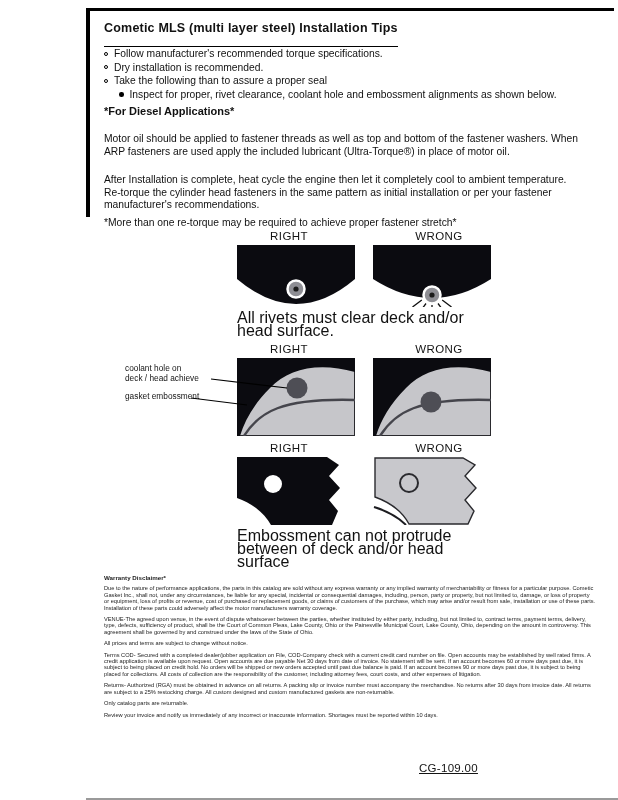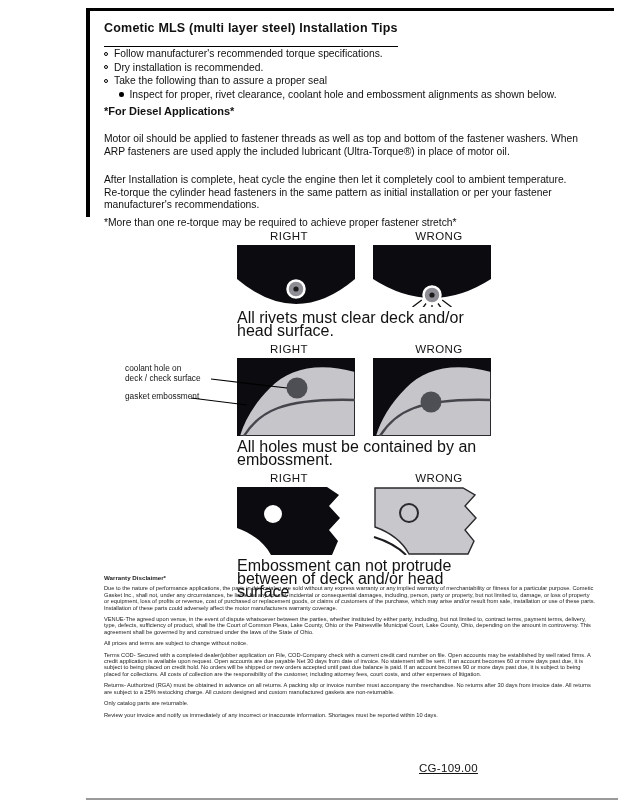--- a/index.html
+++ b/index.html
@@ -107,21 +107,21 @@
         <path d="M59,60 L59,71 M53,58.5 L46,68 M65,58.5 L72,68 M48.8,55 L39.5,62 M69.2,55 L78.5,62" stroke="#101010" stroke-width="1.3" fill="none"></path>
       </svg>
     </div>
     <div class="dcaption">All rivets must clear deck and/or head surface.</div>
   </div>
 
   <div class="drow">
     <div class="ann">
       <div>
         <div>coolant hole on</div>
-        <div>deck / check surface</div>
+        <div>deck / head achieve</div>
       </div>
       <div class="g2">gasket embossment</div>
     </div>
     <svg class="ann-lines" viewBox="0 0 120 40">
       <line x1="24" y1="6" x2="100" y2="15" stroke="#000" stroke-width="1.2"></line>
       <line x1="4" y1="25" x2="60" y2="32" stroke="#000" stroke-width="1.2"></line>
     </svg>
     <div class="labels">
       <span>RIGHT</span>
       <span>WRONG</span>
@@ -133,21 +133,20 @@
         <path d="M7,78 C22,54 44,40 118,42" stroke="#45454c" stroke-width="2.4" fill="none"></path>
         <circle cx="60" cy="30" r="10.5" fill="#4e4e55"></circle>
       </svg>
       <svg width="118" height="78" viewBox="0 0 118 78">
         <rect x="0.5" y="0.5" width="117" height="77" fill="#c6c6ca" stroke="#2a2a2e" stroke-width="1"></rect>
         <path d="M0,0 H118 V14 C82,4 52,10 33,30 C17,46 8,62 3,78 L0,78 Z" fill="#0b0b10"></path>
         <path d="M7,78 C22,54 44,40 118,42" stroke="#45454c" stroke-width="2.4" fill="none"></path>
         <circle cx="58" cy="44" r="10.5" fill="#4e4e55"></circle>
       </svg>
     </div>
-    <div class="dcaption">All holes must be contained by an embossment.</div>
   </div>
 
   <div class="drow">
     <div class="labels">
       <span>RIGHT</span>
       <span>WRONG</span>
     </div>
     <div class="panels">
       <svg width="118" height="68" viewBox="0 0 118 68">
         <path d="M0,0 H90 L102,8 L92,19 L103,31 L92,43 L101,54 L95,68 H34 C27,55 14,46 0,41 Z" fill="#0b0b10"></path>

